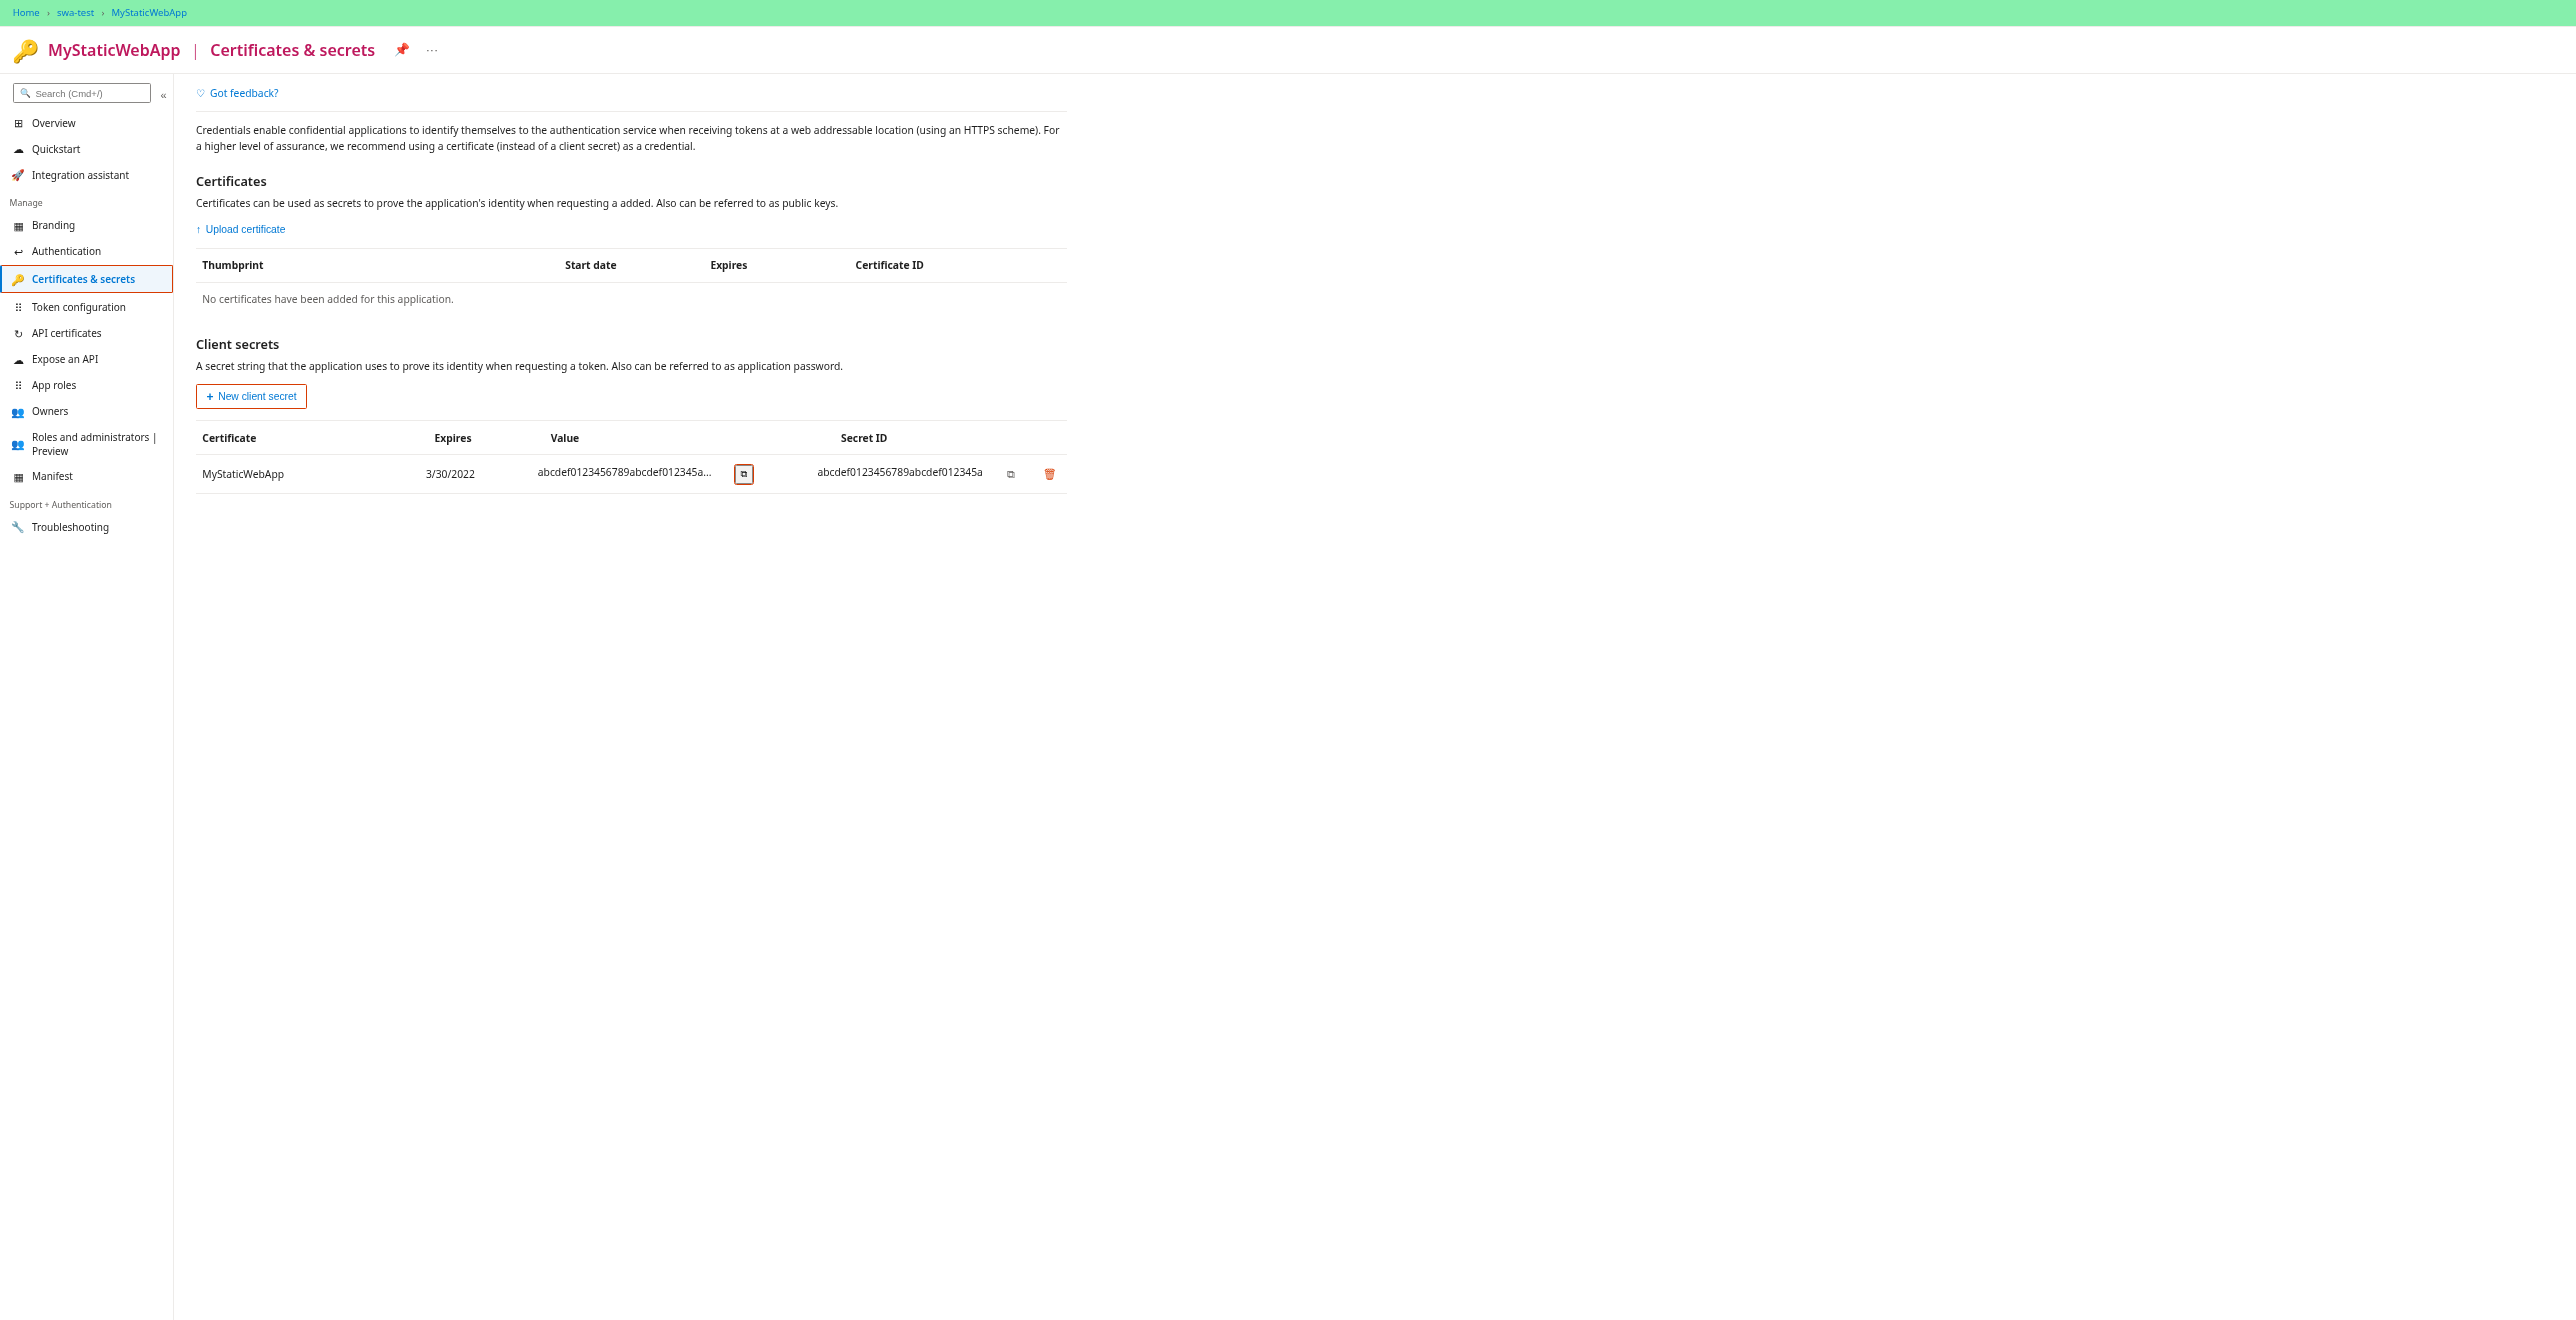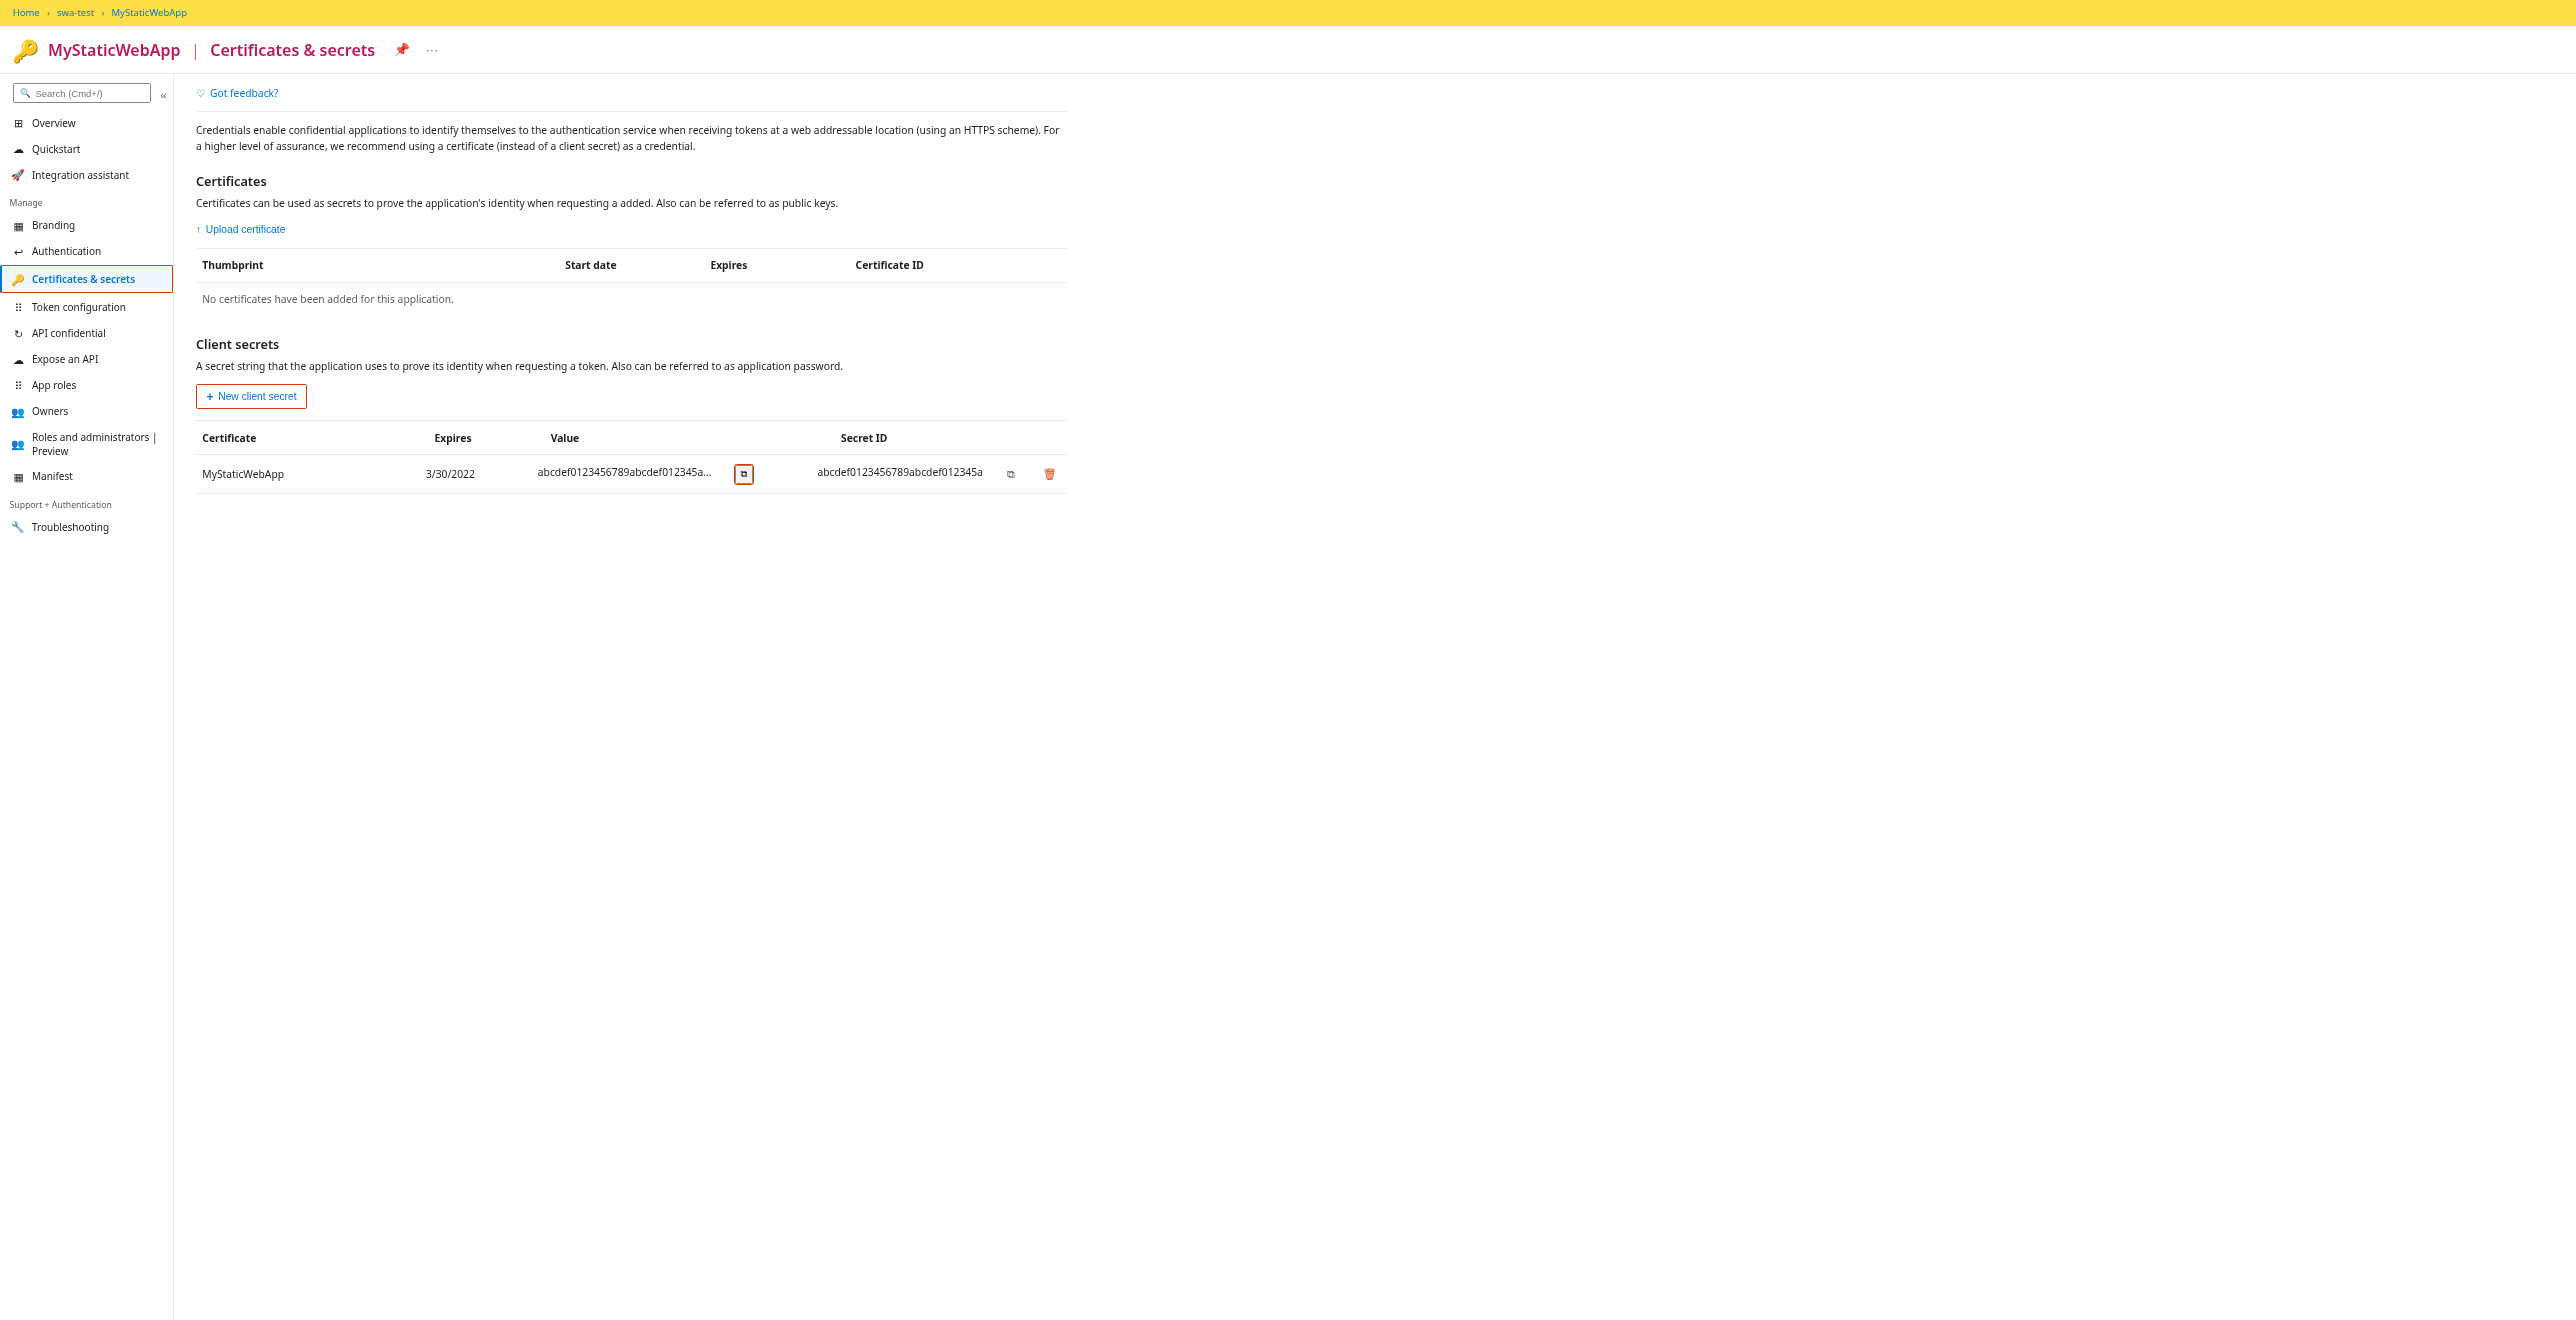--- a/index.html
+++ b/index.html
@@ -4,21 +4,21 @@
   <style>
     * { box-sizing: border-box; margin: 0; padding: 0; }
     body { font-family: 'Segoe UI', system-ui, sans-serif; font-size: 10.3px; color: #1f1f1f; background: #fff; display: flex; flex-direction: column; height: 100vh; overflow: hidden; }
 
     
     .breadcrumb-bar {
       padding: 6.3px 12.7px;
       font-size: 9.5px;
       color: #605e5c;
       border-bottom: 0.8px solid #edebe9;
-      background: #fde047;
+      background: #86efac;
     }
     .breadcrumb-bar a { color: #0078d4; text-decoration: none; }
     .breadcrumb-sep { margin: 0 4.7px; color: #605e5c; }
 
     
     .page-header {
       padding: 8px 12.7px 8px 12.7px;
       display: flex;
       align-items: center;
       gap: 8px;
@@ -307,21 +307,21 @@
     <div class="sidebar-item active sidebar-item-border">
       <span class="sidebar-item-icon">🔑</span>
       <span>Certificates &amp; secrets</span>
     </div>
     <div class="sidebar-item">
       <span class="sidebar-item-icon">⠿</span>
       <span>Token configuration</span>
     </div>
     <div class="sidebar-item">
       <span class="sidebar-item-icon">↻</span>
-      <span>API confidential</span>
+      <span>API certificates</span>
     </div>
     <div class="sidebar-item">
       <span class="sidebar-item-icon">☁</span>
       <span>Expose an API</span>
     </div>
     <div class="sidebar-item">
       <span class="sidebar-item-icon">⠿</span>
       <span>App roles</span>
     </div>
     <div class="sidebar-item">

